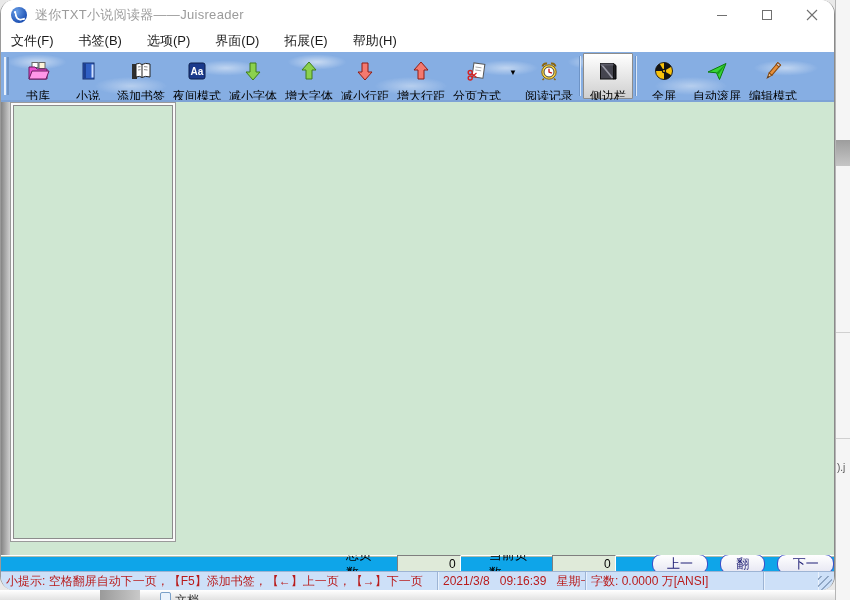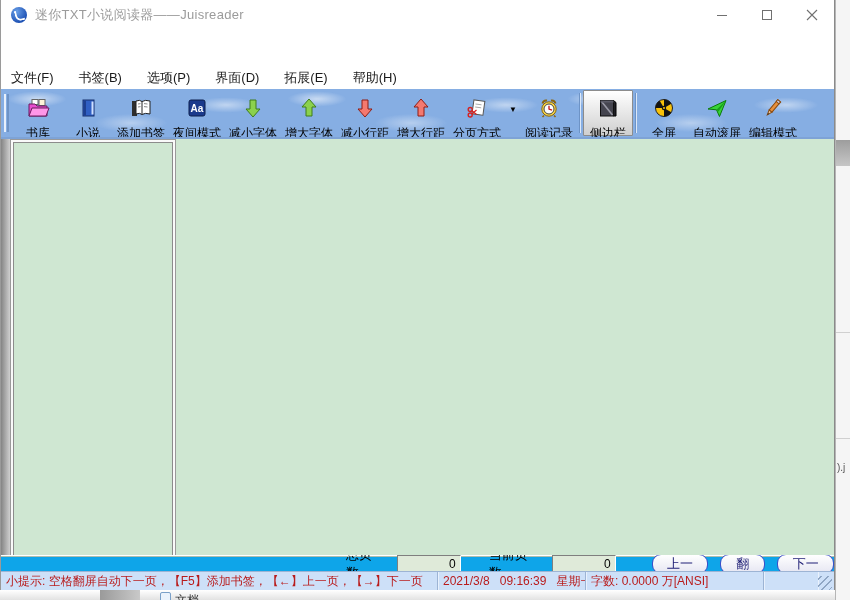--- a/index.html
+++ b/index.html
@@ -21,37 +21,37 @@
   .bg-bottom .tabshade { position:absolute; left:100px; top:0; width:40px; height:10px;
     background:linear-gradient(90deg,#9a9a9a,#c9c9c9); }
   .bg-bottom .doc { position:absolute; left:160px; top:2px; font-size:12px; color:#333;
     display:flex; gap:4px; align-items:flex-start; }
   .bg-bottom .doc .mini-icon { width:11px; height:11px; border:1px solid #7aa0c8;
     background:#eaf2fb; border-radius:2px; }
 
   
   .app { position:absolute; left:0; top:0; width:835px; height:590px;
     background:#ffffff; border-left:1px solid #9a9a9a; border-right:1px solid #8a8a8a;
-    display:flex; flex-direction:column; overflow:hidden; }
+    display:flex; flex-direction:column; overflow:hidden;border-radius:14px; }
 
   
   .titlebar { height:30px; background:#ffffff; display:flex; align-items:center; flex:0 0 auto; }
   .app-icon { width:16px; height:16px; margin:0 8px 0 10px; border-radius:50%;
     background:radial-gradient(circle at 35% 30%, #6aa0e8, #1f53b5 70%);
     position:relative; flex:0 0 auto; }
   .app-icon::after { content:""; position:absolute; left:4px; top:3px; width:7px; height:9px;
     border-left:2px solid #fff; border-bottom:2px solid #fff; border-radius:0 0 0 6px; transform:rotate(-15deg); }
   .title-text { font-size:13px; color:#9b9b9b; letter-spacing:.3px; }
   .win-controls { margin-left:auto; display:flex; height:30px; }
   .win-btn { width:45px; height:30px; display:flex; align-items:center; justify-content:center; }
   .win-btn svg { display:block; }
 
   
   .menubar { height:22px; background:#ffffff; display:flex; align-items:center;
-    padding-left:10px; gap:25px; flex:0 0 auto;margin-top:37px; }
+    padding-left:10px; gap:25px; flex:0 0 auto; }
   .menu-item { font-size:13px; color:#1a1a1a; cursor:default; }
 
   
   .toolbar { height:48px; flex:0 0 auto; position:relative; display:flex; align-items:center;
     background-color:#86aee3; overflow:hidden;
     background-image:
       radial-gradient(ellipse 42px 11px at 36px 10px,  rgba(255,255,255,.55), rgba(255,255,255,0) 70%),
       radial-gradient(ellipse 52px 13px at 130px 34px, rgba(255,255,255,.40), rgba(255,255,255,0) 70%),
       radial-gradient(ellipse 46px 11px at 225px 16px, rgba(255,255,255,.48), rgba(255,255,255,0) 70%);
     background-size:280px 48px; }

